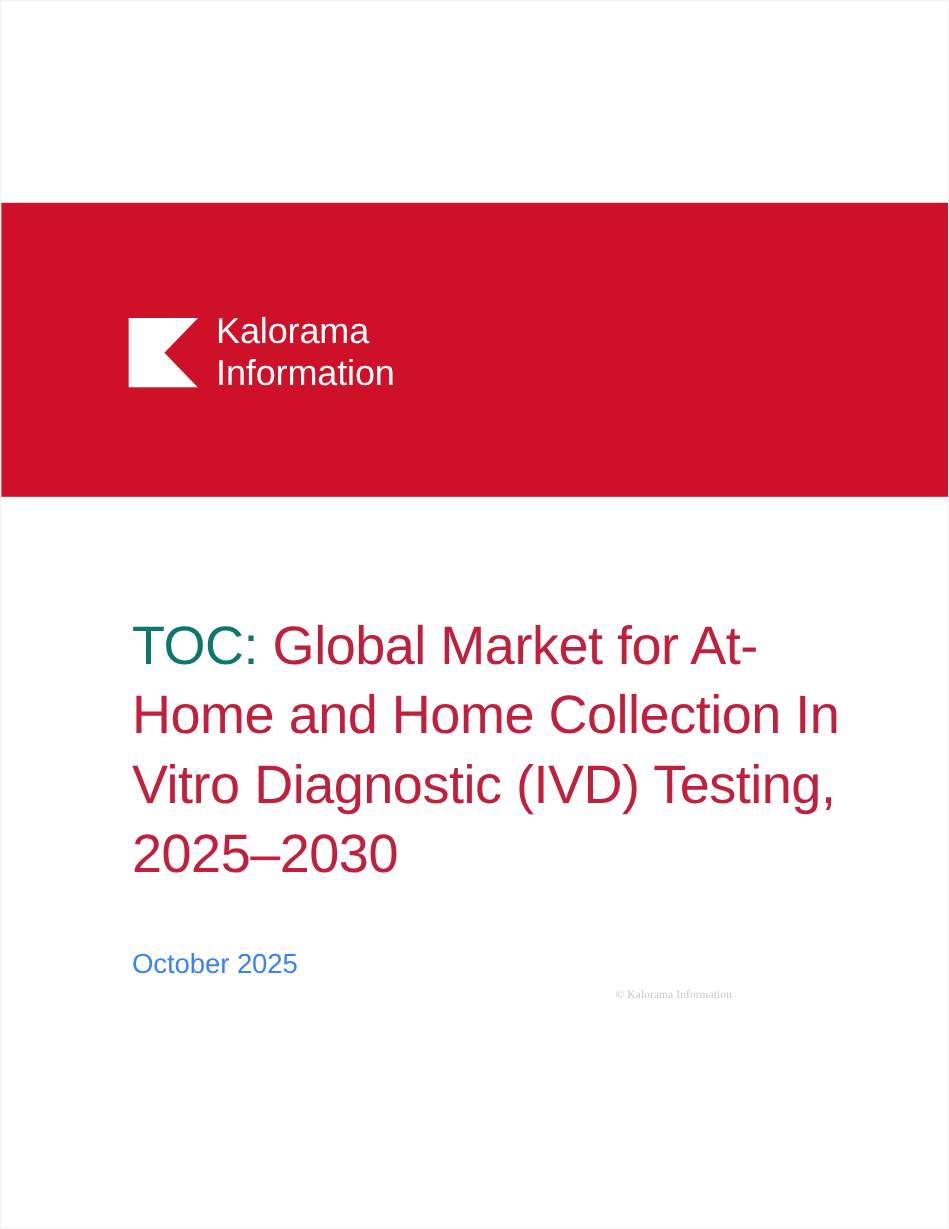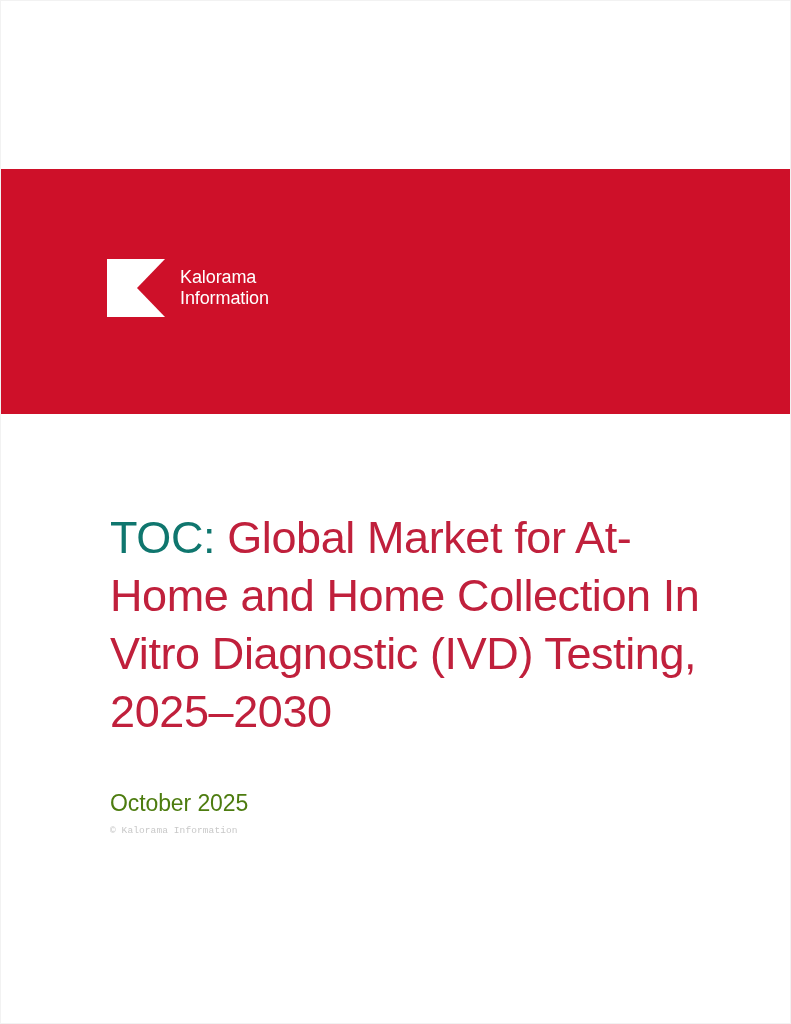--- a/index.html
+++ b/index.html
@@ -43,21 +43,21 @@
     width: 58px;
     height: 58px;
     display: block;
     flex: 0 0 auto;
   }
 
   .wordmark {
     margin-left: 15px;
     color: #ffffff;
     font-family: "Liberation Sans", sans-serif;
-    font-size: 18px;
+    font-size: 30px;
     line-height: 1.18;
     font-weight: 400;
     letter-spacing: -0.1px;
     white-space: pre-line;
   }
 
   
   .title-block {
     position: absolute;
     left: 109px;
@@ -84,33 +84,34 @@
     position: absolute;
     left: 109px;
     top: 788px;
     width: 500px;
   }
 
   .pub-date {
     font-family: "Liberation Sans", sans-serif;
     font-size: 23px;
     line-height: 28px;
-    color: #4d7c0f;
+    color: #3b82f6;
     font-weight: 400;
     letter-spacing: -0.1px;
   }
 
   .copyright {
     margin-top: 7px;
-    font-family: Liberation Mono, monospace;
+    font-family: Liberation Serif, serif;
     font-size: 9.5px;
     line-height: 13px;
     color: #c8c8c8;
     font-weight: 400;
     letter-spacing: 0.1px;
+    text-align: right;
   }
 </style>
 </head>
 <body>
 
 <div class="page">
 
   <div class="banner">
 
     <div class="brand">

